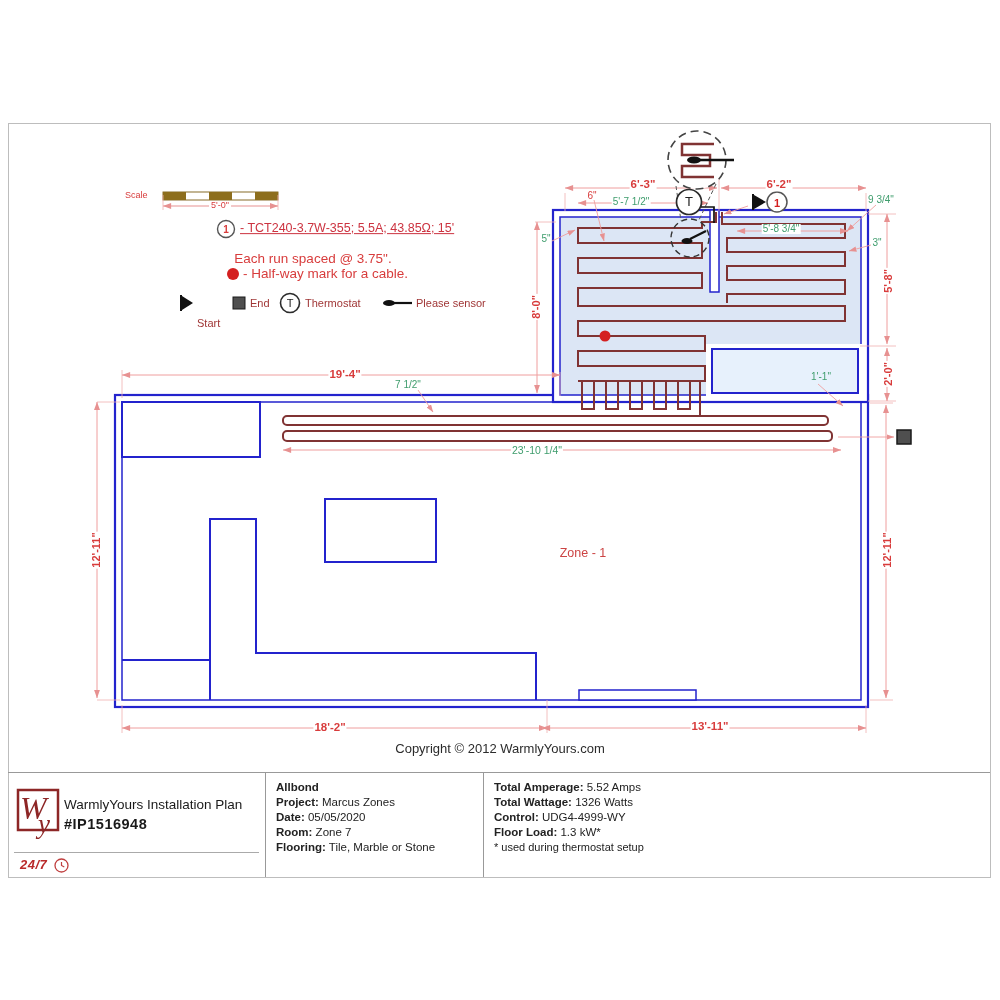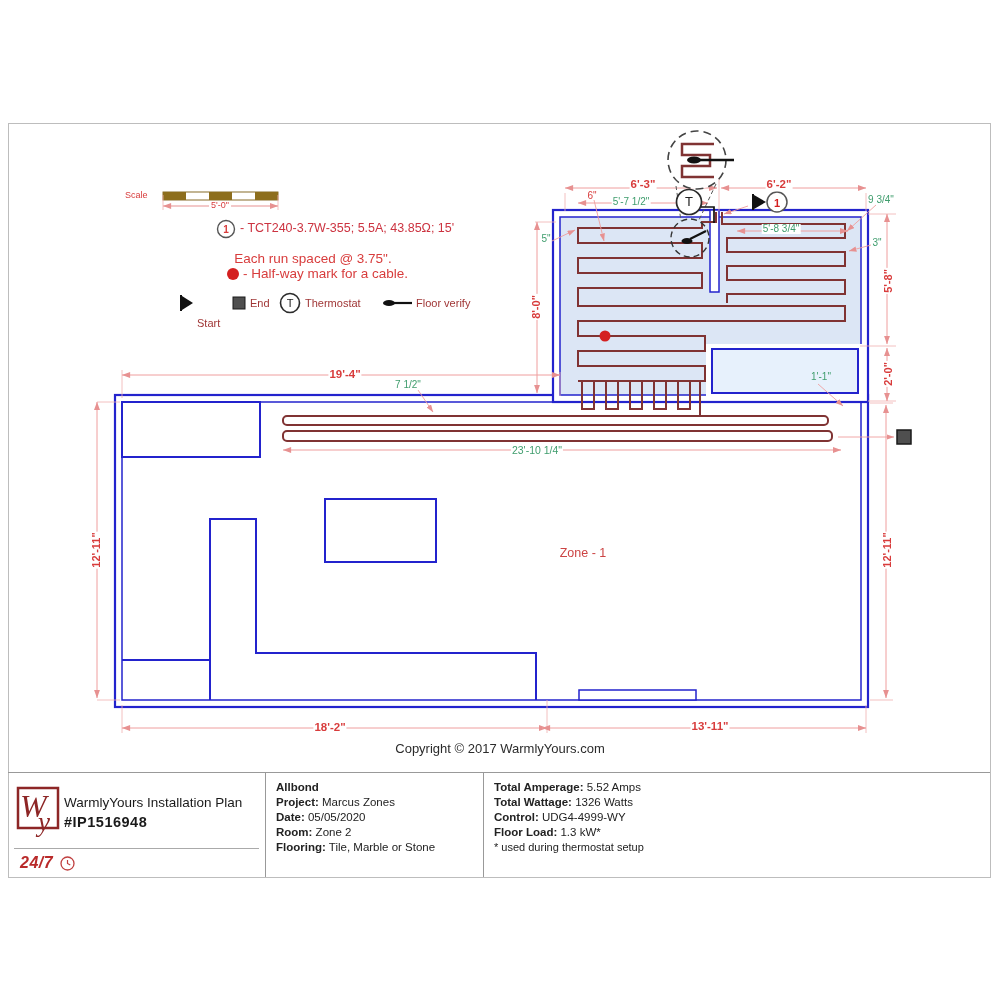--- a/index.html
+++ b/index.html
@@ -21,21 +21,21 @@
   #fcell-brand{width:257px;padding:5px 6px 0 6px;display:flex;flex-direction:column;}
   #fcell-project{width:218px;}
   #fcell-product{width:287px;}
   #fcell-elec{width:220px;}
   .brand-top{display:flex;align-items:center;flex:1;}
   .brand-title{flex:1;text-align:left;font-size:13.5px;color:#1a1a1a;}
   .brand-id{font-weight:bold;font-size:14.5px;letter-spacing:.5px;margin-top:2px;}
   .brand-bottom{border-top:1px solid #aaa;padding:4px 2px 3px 6px;display:flex;align-items:center;gap:7px;font-size:12.5px;}
   .frow b{font-weight:bold;}
   .note{font-size:11px;}
-  .badge247{color:#b92a2a;font-weight:bold;font-style:italic;font-size:16px;letter-spacing:.5px;}
+  .badge247{color:#b92a2a;font-weight:bold;font-style:italic;font-size:13px;letter-spacing:.5px;}
 </style>
 </head>
 <body>
 
 <div id="stage">
   <div id="frame"></div>
 
   <svg id="plan-svg" viewBox="0 0 1000 1000">
     <defs>
       <marker id="ae" markerWidth="9" markerHeight="6" refX="8.3" refY="3" orient="auto">
@@ -148,32 +148,32 @@
       <path d="M753,194 V210" stroke="#111" stroke-width="2"></path>
       <polygon points="754,195 766,202 754,209" fill="#111"></polygon>
       <circle cx="777" cy="202" r="10" fill="#fff" stroke="#555" stroke-width="1.5"></circle>
     </g>
     <rect x="897" y="430" width="14" height="14" fill="#4f4f4f" stroke="#1a1a1a" stroke-width="1.5"></rect>
   </svg>
 
   <span class="txt red" style="left:125px;top:191px;font-size:9px;">Scale</span>
   <span class="txt ctr red bg" style="left:220px;top:206px;font-size:9px;">5'-0"</span>
   <span class="txt ctr red" style="left:226px;top:229px;font-size:10px;font-weight:bold;">1</span>
-  <span class="txt vctr" style="left:240px;top:229px;font-size:12.5px;color:#cc3340;">- TCT240-3.7W-355; 5.5A; 43.85Ω; 15'</span>
+  <span class="txt vctr" style="left:240px;top:229px;font-size:12.5px;color:#cc3340;text-decoration:underline;">- TCT240-3.7W-355; 5.5A; 43.85Ω; 15'</span>
   <span class="txt ctr red" style="left:313px;top:259px;font-size:13.5px;">Each run spaced @ 3.75".</span>
   <span class="txt vctr red" style="left:243px;top:274px;font-size:13.5px;">- Half-way mark for a cable.</span>
   <span class="txt vctr darkred" style="left:197px;top:303px;font-size:11px;margin-top:20px;">Start</span>
   <span class="txt vctr darkred" style="left:250px;top:303px;font-size:11px;">End</span>
   <span class="txt ctr" style="left:290px;top:303px;font-size:11px;color:#222;">T</span>
   <span class="txt vctr darkred" style="left:305px;top:303px;font-size:11px;">Thermostat</span>
-  <span class="txt vctr darkred" style="left:416px;top:303px;font-size:11px;">Floor verify</span>
+  <span class="txt vctr darkred" style="left:416px;top:303px;font-size:11px;">Please sensor</span>
   <span class="txt ctr" style="left:689px;top:202px;font-size:13px;color:#222;">T</span>
   <span class="txt ctr" style="left:777px;top:203px;font-size:11px;color:#d42020;font-weight:bold;">1</span>
   <span class="txt ctr" style="left:583px;top:554px;font-size:12.5px;color:#cc4444;">Zone - 1</span>
-  <span class="txt ctr" style="left:500px;top:749px;font-size:13px;color:#2b2b2b;">Copyright © 2017 WarmlyYours.com</span>
+  <span class="txt ctr" style="left:500px;top:749px;font-size:13px;color:#2b2b2b;">Copyright © 2012 WarmlyYours.com</span>
 
   <div id="dim-layer">
       <span class="dim" style="left: 643px; top: 185px; font-size: 11.5px; color: rgb(216, 60, 60); font-weight: 600; transform: translate(-50%, -50%);">6'-3"</span>
       <span class="dim" style="left: 779px; top: 185px; font-size: 11.5px; color: rgb(216, 60, 60); font-weight: 600; transform: translate(-50%, -50%);">6'-2"</span>
       <span class="dim" style="left: 592px; top: 196px; font-size: 10px; color: rgb(216, 60, 60); font-weight: 400; background: transparent; transform: translate(-50%, -50%);">6"</span>
       <span class="dim" style="left: 631px; top: 202px; font-size: 10px; color: rgb(63, 157, 109); font-weight: 400; transform: translate(-50%, -50%);">5'-7 1/2"</span>
       <span class="dim" style="left: 881px; top: 200px; font-size: 10px; color: rgb(63, 157, 109); font-weight: 400; background: transparent; transform: translate(-50%, -50%);">9 3/4"</span>
       <span class="dim" style="left: 546px; top: 239px; font-size: 10px; color: rgb(63, 157, 109); font-weight: 400; background: transparent; transform: translate(-50%, -50%);">5"</span>
       <span class="dim" style="left: 781px; top: 229px; font-size: 10px; color: rgb(63, 157, 109); font-weight: 400; transform: translate(-50%, -50%);">5'-8 3/4"</span>
       <span class="dim" style="left: 877px; top: 243px; font-size: 10px; color: rgb(63, 157, 109); font-weight: 400; background: transparent; transform: translate(-50%, -50%);">3"</span>
@@ -209,21 +209,21 @@
           <circle cx="7.5" cy="7.5" r="6.5" fill="none" stroke="#c04040" stroke-width="1.3"></circle>
           <path d="M7.5,4 V7.5 L10.3,9" stroke="#c04040" stroke-width="1.2" fill="none"></path>
         </svg>
       </div>
     </div>
     <div class="fcell" id="fcell-project">
       <div class="frow"><b>Allbond</b></div>
       <div>
           <div class="frow"><b>Project:</b><span> Marcus Zones</span></div>
           <div class="frow"><b>Date:</b><span> 05/05/2020</span></div>
-          <div class="frow"><b>Room:</b><span> Zone 2</span></div>
+          <div class="frow"><b>Room:</b><span> Zone 7</span></div>
           <div class="frow"><b>Flooring:</b><span> Tile, Marble or Stone</span></div>
         </div>
     </div>
     <div class="fcell" id="fcell-elec">
       <div>
           <div class="frow"><b>Total Amperage:</b><span> 5.52 Amps</span></div>
           <div class="frow"><b>Total Wattage:</b><span> 1326 Watts</span></div>
           <div class="frow"><b>Control:</b><span> UDG4-4999-WY</span></div>
           <div class="frow"><b>Floor Load:</b><span> 1.3 kW*</span></div>
         </div>

